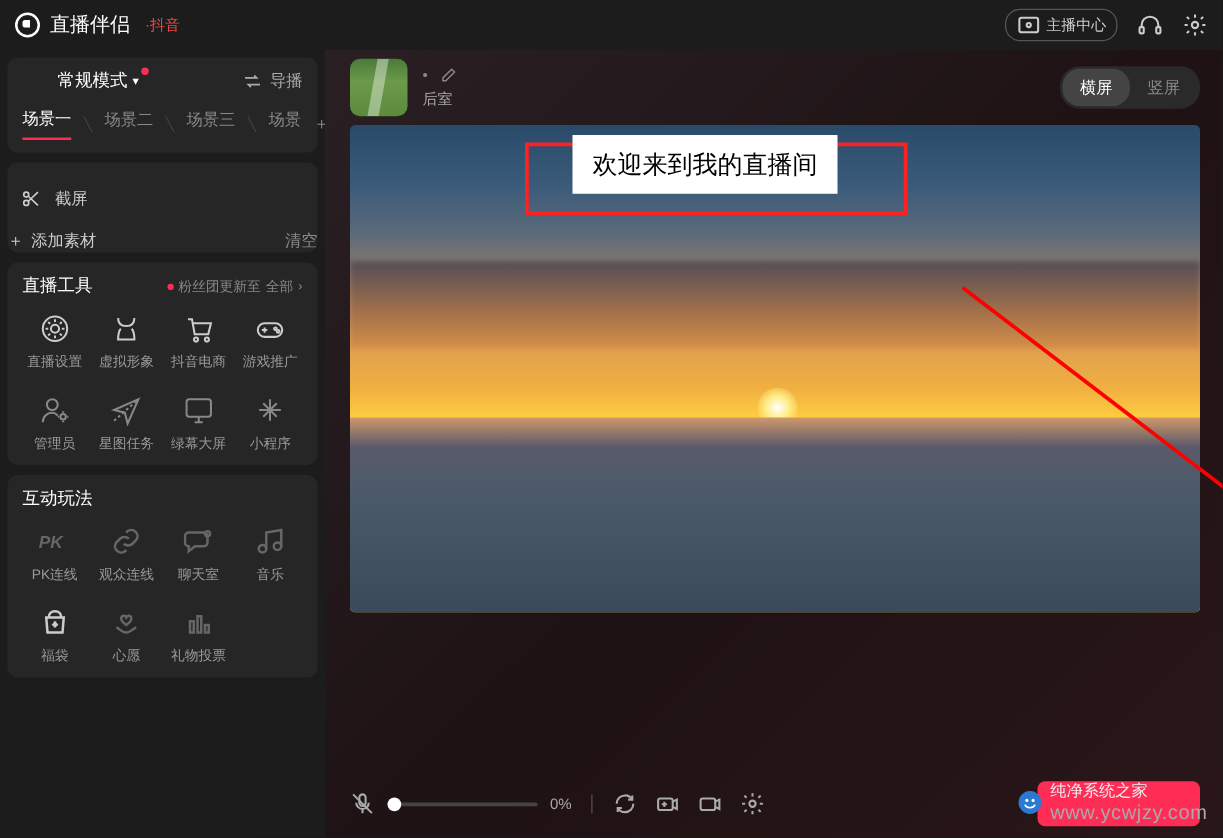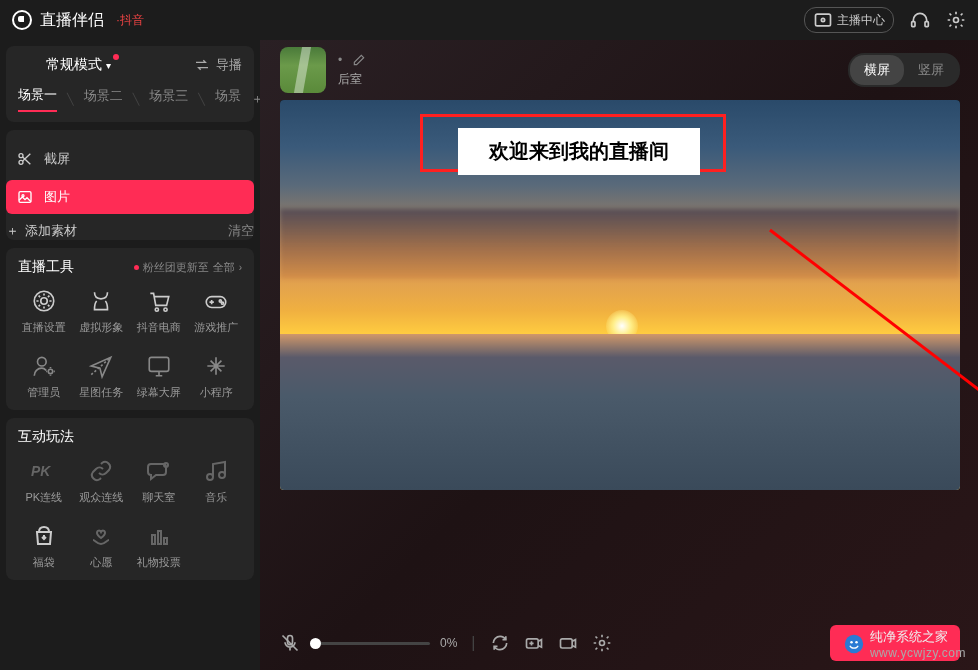--- a/index.html
+++ b/index.html
@@ -60,36 +60,36 @@
 .orient-btn { padding: 6px 14px; border-radius: 14px; color: #888; }
 .orient-btn.active { background: #444; color: #fff; }
 
 .preview-wrap { flex: 1; padding: 0 20px 20px 20px; display: flex; align-items: flex-start; }
 .preview { width: 680px; height: 390px; position: relative; border-radius: 4px; overflow: hidden; background: #000; }
 .sky { position: absolute; inset: 0; background: linear-gradient(180deg, #2a4a6a 0%, #3a5a7a 12%, #5a6a7a 22%, #8a7a6a 30%, #c08a5a 38%, #e0a050 46%, #f0b040 54%, #ffcc40 60%, #ffe080 64%); }
 .sea { position: absolute; left: 0; right: 0; bottom: 0; height: 40%; background: linear-gradient(180deg, #d0986a 0%, #5a5a6a 15%, #4a5a6a 40%, #3a4a5a 100%); }
 .sun { position: absolute; left: 48%; bottom: 38%; width: 32px; height: 32px; background: radial-gradient(circle, #fff 0%, #ffee88 40%, rgba(255,220,100,0) 80%); border-radius: 50%; }
 .cloud-band { position: absolute; left: 0; right: 0; top: 28%; height: 18%; background: linear-gradient(180deg, rgba(60,50,70,0.6) 0%, rgba(120,80,60,0.5) 50%, rgba(200,120,60,0.4) 100%); filter: blur(2px); }
 .overlay-hl { position: absolute; top: 14px; left: 140px; width: 306px; height: 58px; border: 3px solid #ff2020; }
-.overlay-box { position: absolute; top: 28px; left: 178px; background: #fff; color: #000; font-size: 20px; font-weight: bold; padding: 10px 31px; }
+.overlay-box { position: absolute; top: 8px; left: 178px; background: #fff; color: #000; font-size: 20px; font-weight: normal; padding: 10px 16px; }
 .arrow { position: absolute; top: 180px; left: 500px; width: 380px; height: 300px; pointer-events: none; }
 
 .bottom-bar { height: 54px; display: flex; align-items: center; padding: 0 20px; gap: 14px; }
 .vol-grp { display: flex; align-items: center; gap: 10px; }
 .vol-slider { width: 120px; height: 3px; background: #444; border-radius: 2px; position: relative; }
 .vol-slider::after { content: ''; position: absolute; left: 0; top: -4px; width: 11px; height: 11px; background: #fff; border-radius: 50%; }
 .vol-pct { font-size: 12px; color: #aaa; }
 .bar-sep { color: #444; }
 .bar-icon { width: 20px; height: 20px; }
 .start-btn { background: #ff2c55; width: 130px; height: 36px; border-radius: 6px; margin-left: auto; }
 
 .watermark { position: absolute; bottom: 10px; right: 14px; display: flex; align-items: center; gap: 6px; pointer-events: none; }
 .wm-logo { width: 20px; height: 20px; }
 .wm-txt { font-size: 13px; color: #eee; font-weight: 500; }
-.wm-url { font-size: 12px; color: #aaa; letter-spacing: 0.5px; }
+.wm-url { font-size: 16px; color: #aaa; letter-spacing: 0.5px; }
 </style>
 </head>
 <body>
 
 <div class="titlebar">
   <div class="title-left">
     <div class="logo-icon"></div>
     <span class="title-text">直播伴侣</span>
     <span class="title-sub">·抖音</span>
   </div>
@@ -144,28 +144,20 @@
 
     <div class="panel src-list">
       <div class="src-row">
         <svg class="src-icon" viewBox="0 0 24 24" fill="none" stroke="#ccc" stroke-width="2">
             <circle cx="6" cy="7" r="3"></circle>
             <circle cx="6" cy="17" r="3"></circle>
             <path d="M8.5 9L20 20M8.5 15L20 4"></path>
           </svg>
         <span>截屏</span>
       </div>
-      <div class="src-row active">
-        <svg class="src-icon" viewBox="0 0 24 24" fill="none" stroke="#fff" stroke-width="2">
-            <rect x="3" y="4" width="18" height="16" rx="2"></rect>
-            <circle cx="9" cy="10" r="1.5"></circle>
-            <path d="M3 17l5-5 4 4 3-3 6 6"></path>
-          </svg>
-        <span>图片</span>
-      </div>
       <div class="add-row">
         <div class="add-btn">
           <span>＋</span>
           <span>添加素材</span>
         </div>
         <span class="clear-btn">清空</span>
       </div>
     </div>
 
     <div class="panel">

